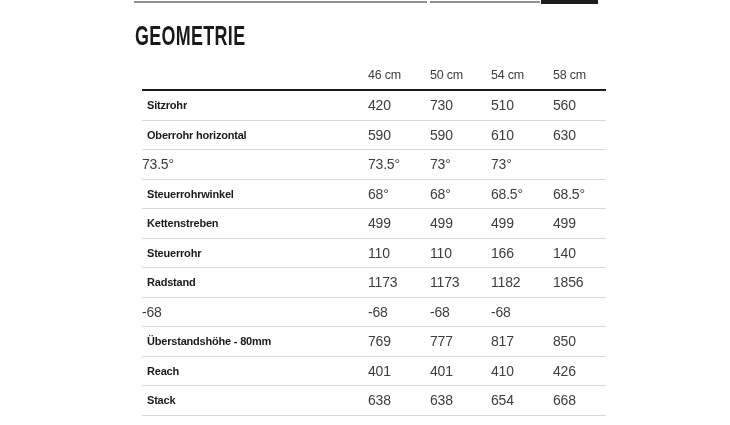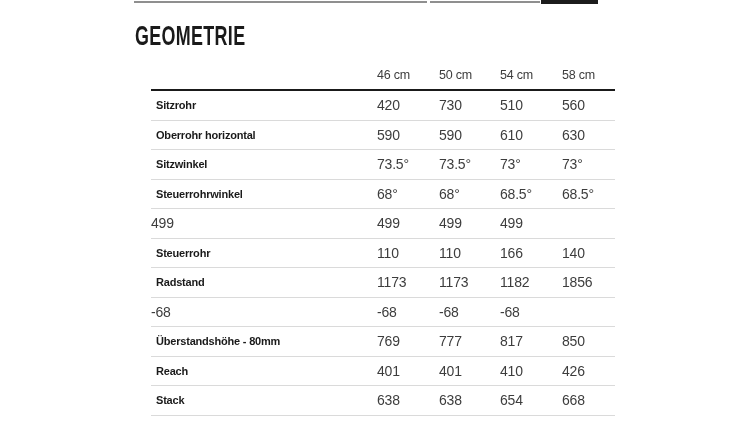--- a/index.html
+++ b/index.html
@@ -40,21 +40,21 @@
     color: #1a1a1a;
     letter-spacing: 0.5px;
     transform: scaleX(0.64);
     transform-origin: left top;
     white-space: nowrap;
   }
 
   
   .geo-table {
     position: absolute;
-    left: 151px;
+    left: 142px;
     top: 60px;
     width: 464px;
   }
   .geo-row {
     display: grid;
     grid-template-columns: 226px 62px 61px 62px 1fr;
     align-items: center;
   }
   .geo-head {
     height: 31px;
@@ -114,36 +114,36 @@
 
   <div class="geo-row geo-body-row">
     <div class="cell-label">Oberrohr horizontal</div>
     <div class="cell-value">590</div>
     <div class="cell-value">590</div>
     <div class="cell-value">610</div>
     <div class="cell-value">630</div>
   </div>
 
   <div class="geo-row geo-body-row">
-    <div class="cell-label">Sitzwinkel</div>
     <div class="cell-value">73.5°</div>
     <div class="cell-value">73.5°</div>
     <div class="cell-value">73°</div>
     <div class="cell-value">73°</div>
   </div>
 
   <div class="geo-row geo-body-row">
     <div class="cell-label">Steuerrohrwinkel</div>
     <div class="cell-value">68°</div>
     <div class="cell-value">68°</div>
     <div class="cell-value">68.5°</div>
     <div class="cell-value">68.5°</div>
   </div>
 
   <div class="geo-row geo-body-row">
+    <div class="cell-label">Kettenstreben</div>
     <div class="cell-value">499</div>
     <div class="cell-value">499</div>
     <div class="cell-value">499</div>
     <div class="cell-value">499</div>
   </div>
 
   <div class="geo-row geo-body-row">
     <div class="cell-label">Steuerrohr</div>
     <div class="cell-value">110</div>
     <div class="cell-value">110</div>

